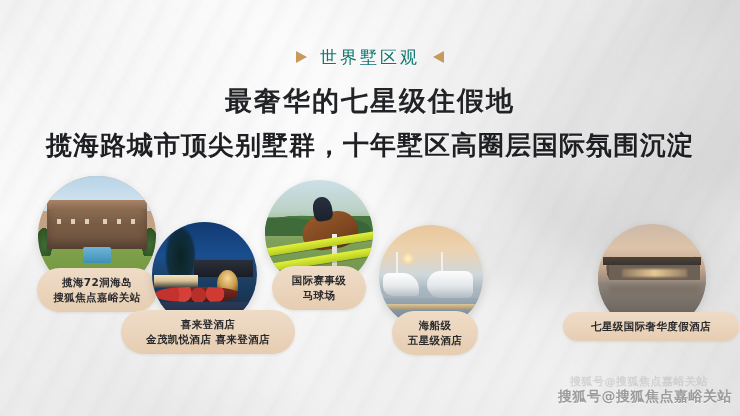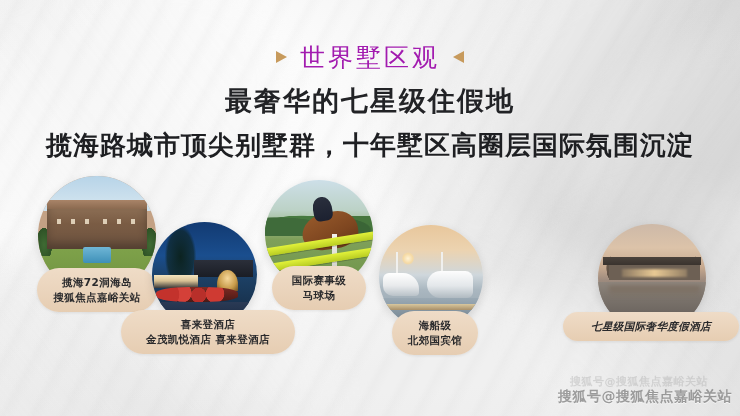--- a/index.html
+++ b/index.html
@@ -80,24 +80,24 @@
     padding-top: 44px;
   }
   .eyebrow {
     display: flex;
     align-items: center;
     justify-content: center;
     gap: 13px;
     height: 26px;
   }
   .eyebrow-text {
-    font-size: 25px;
+    font-size: 17px;
     letter-spacing: 3px;
     font-weight: 500;
-    color: #a21caf;
+    color: #0f766e;
     text-shadow: 0 1px 0 rgba(255,255,255,.6);
   }
   .tri {
     width: 0; height: 0;
     border-top: 6px solid transparent;
     border-bottom: 6px solid transparent;
   }
   .tri-right { border-left: 11px solid #c79a5c; }
   .tri-left  { border-right: 11px solid #c79a5c; }
 
@@ -456,36 +456,36 @@
         <div class="water"></div>
         <div class="mast" style="left:16%"></div>
         <div class="mast" style="left:60%"></div>
         <div class="boatA"></div>
         <div class="boatB"></div>
         <div class="dock"></div>
       </div>
     </div>
     <div class="pill" style="left:13px; top:86px; width:62px;">
       <div>海船级</div>
-      <div>北郊国宾馆</div>
+      <div>五星级酒店</div>
     </div>
   </div>
 
 
   <div class="circle-item" style="left:598px; top:224px;">
     <div class="circle" style="width:108px; height:108px;">
       <div class="photo ph-dusk">
         <div class="tree2" style="left:6%"></div>
         <div class="tree2" style="right:4%"></div>
         <div class="villa"></div>
         <div class="glow"></div>
         <div class="mirror"></div>
       </div>
     </div>
-    <div class="pill" style="left:-35px; top:88px; width:152px;font-style:italic;">
+    <div class="pill" style="left:-35px; top:88px; width:152px;">
       <div>七星级国际奢华度假酒店</div>
     </div>
   </div>
 
   <div class="wm wm-ghost">搜狐号@搜狐焦点嘉峪关站</div>
   <div class="wm wm-main">搜狐号@搜狐焦点嘉峪关站</div>
 
 </div>
 
 </body></html>

